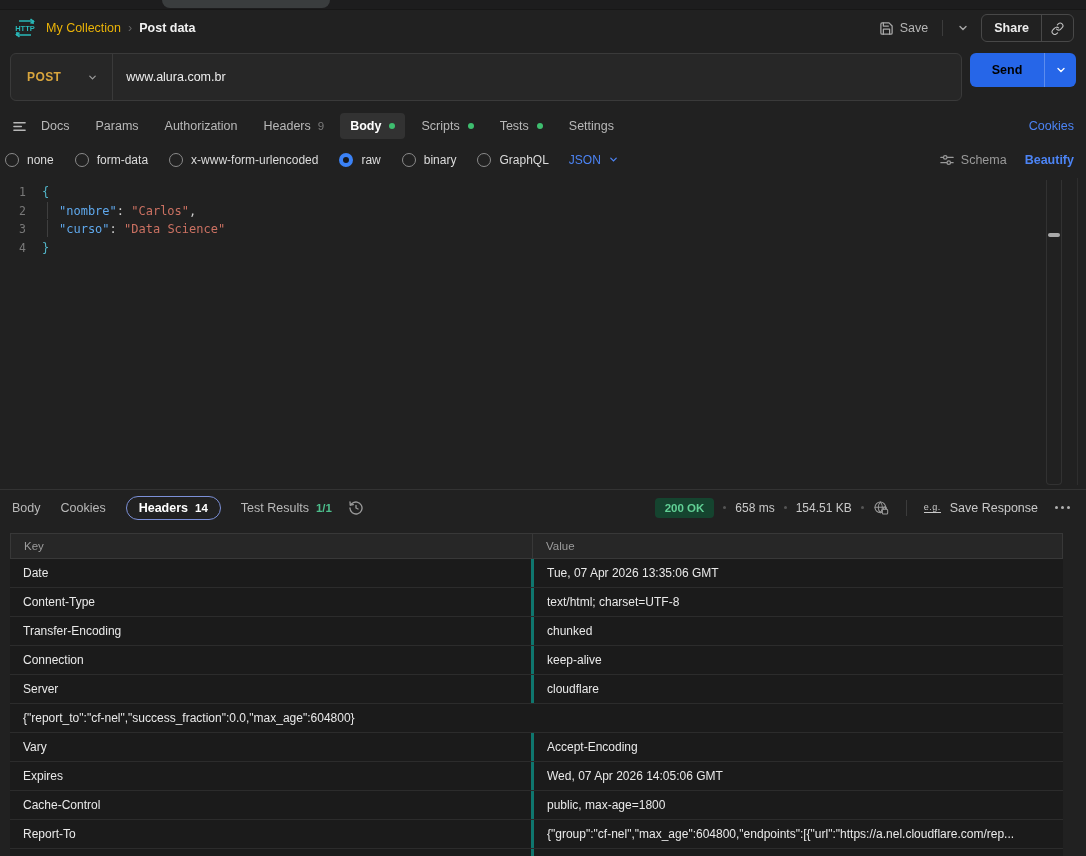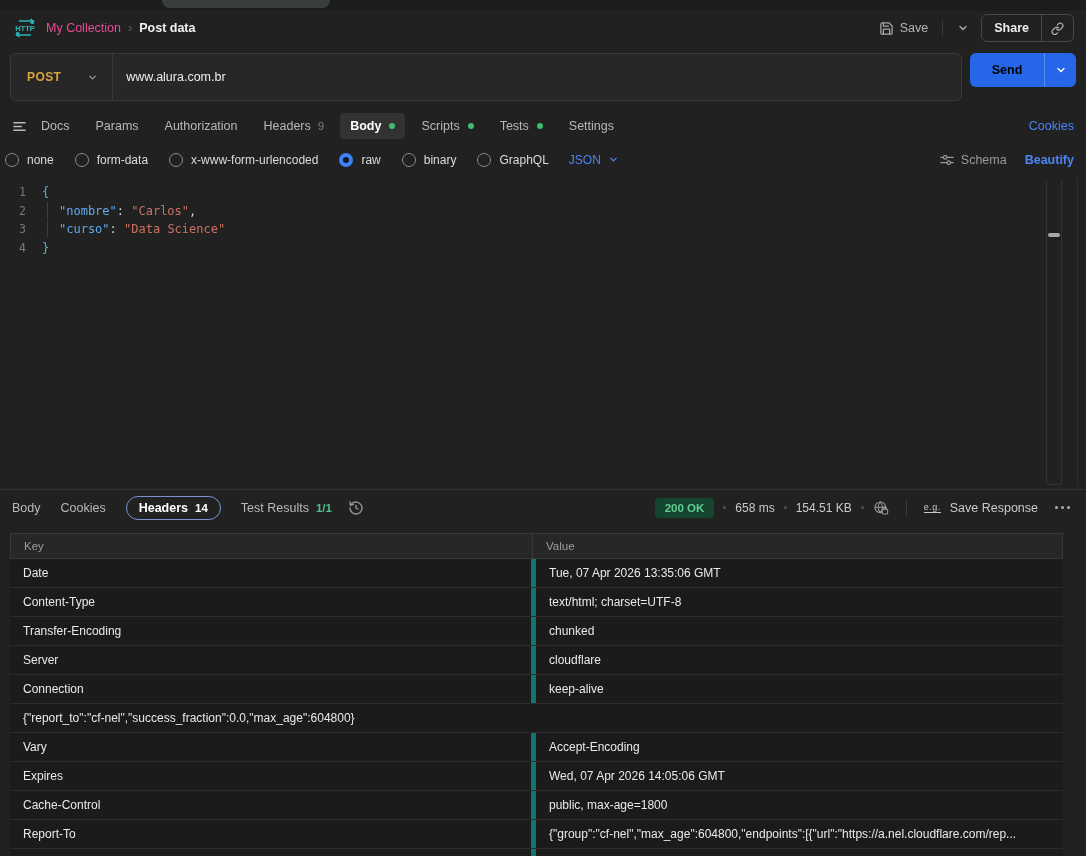--- a/index.html
+++ b/index.html
@@ -10,21 +10,21 @@
   }
   svg { display:block; }
 
   
   .top-strip { height:10px; background:#1d1d1e; position:relative; border-bottom:1px solid #171717; }
   .top-tab { position:absolute; left:162px; top:0; width:168px; height:8px; background:#3a3d3e; border-radius:0 0 9px 9px; }
 
   
   .header { height:36px; display:flex; align-items:center; padding:0 12px; }
   .logo { width:26px; height:20px; margin-right:8px; }
-  .crumb-dim { color:#ec4899; }
+  .crumb-dim { color:#eab308; }
   .crumb-sep { color:#666; margin:0 7px; }
   .crumb-cur { color:#f2f2f2; font-weight:700;text-align:right; }
   .header-right { margin-left:auto; display:flex; align-items:center; }
   .btn-plain { display:flex; align-items:center; gap:6px; color:#b5b5b5; cursor:pointer; padding:4px 6px; border-radius:4px; }
   .vdiv { width:1px; height:16px; background:#3c3c3c; margin:0 8px; }
   .share-btn { display:flex; align-items:center; border:1px solid #484848; border-radius:6px; height:28px; margin-left:6px; }
   .share-label { padding:0 12px; color:#ededed; font-weight:600; }
   .share-sep { width:1px; align-self:stretch; background:#484848; }
   .share-link { padding:0 9px; display:flex; align-items:center; }
 
@@ -91,21 +91,21 @@
   .more-dots { display:flex; gap:3px; margin-left:4px; padding:4px; cursor:pointer; }
   .more-dots i { width:3px; height:3px; border-radius:50%; background:#b0b0b0; }
 
   
   .htable { margin:8px 23px 0 10px; }
   .thead { display:grid; grid-template-columns:521px 1fr; height:26px; background:#272727; border:1px solid #383838; }
   .thead .tcell { color:#9c9c9c; font-size:11.5px; display:flex; align-items:center; padding:0 13px; }
   .thead .tcell + .tcell { border-left:1px solid #383838; }
   .trow { display:grid; grid-template-columns:521px 1fr; height:29px; background:#1b1b1b; border-bottom:1px solid #2c2c2c; }
   .trow .tcell { display:flex; align-items:center; padding:0 13px; font-size:12px; color:#e9e9e9; white-space:nowrap; overflow:hidden; }
-  .trow .tcell + .tcell { border-left:5px solid #0f766e; }
+  .trow .tcell + .tcell { border-left:3px solid #0f766e; }
 </style>
 </head>
 <body>
 
 <div class="top-strip">
   <div class="top-tab"></div>
 </div>
 
 <div class="header">
   <svg class="logo" viewBox="0 0 26 20">
@@ -336,28 +336,28 @@
       </div>
       <div class="trow">
         <div class="tcell">Content-Type</div>
         <div class="tcell">text/html; charset=UTF-8</div>
       </div>
       <div class="trow">
         <div class="tcell">Transfer-Encoding</div>
         <div class="tcell">chunked</div>
       </div>
       <div class="trow">
+        <div class="tcell">Connection</div>
+        <div class="tcell">keep-alive</div>
+      </div>
+      <div class="trow">
         <div class="tcell">Server</div>
         <div class="tcell">cloudflare</div>
       </div>
       <div class="trow">
-        <div class="tcell">Connection</div>
-        <div class="tcell">keep-alive</div>
-      </div>
-      <div class="trow">
         <div class="tcell">{"report_to":"cf-nel","success_fraction":0.0,"max_age":604800}</div>
       </div>
       <div class="trow">
         <div class="tcell">Vary</div>
         <div class="tcell">Accept-Encoding</div>
       </div>
       <div class="trow">
         <div class="tcell">Expires</div>
         <div class="tcell">Wed, 07 Apr 2026 14:05:06 GMT</div>
       </div>

